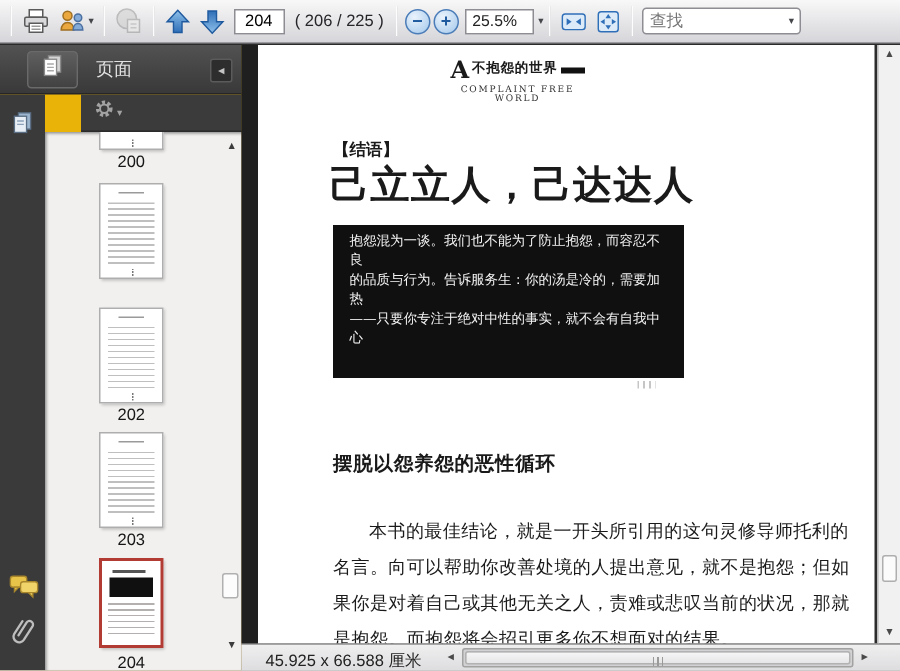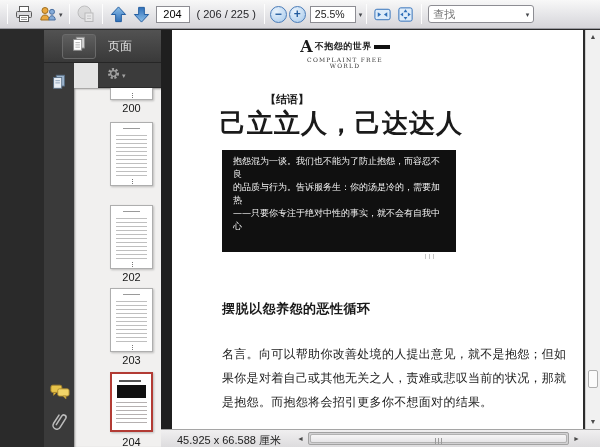--- a/index.html
+++ b/index.html
@@ -24,21 +24,21 @@
     background:radial-gradient(circle at 35% 30%, #eaf3fc, #b9d5f0 70%, #9cc2e8);
     color:#1f5a9e; font-size:12px; font-weight:bold; display:flex; align-items:center;
     justify-content:center; line-height:1; margin:0 1px; }
   .search { width:106px; height:18px; border:1px solid #8d8d93; border-radius:3px; background:#fff;
     display:flex; align-items:center; padding:0 4px; margin-left:2px; }
   .search input { border:none; outline:none; flex:1; min-width:0; font-size:11px; color:#444;
     font-family:"Liberation Sans",sans-serif; background:transparent; }
   .grayed { filter:grayscale(1); opacity:.55; }
 
   
-  .sidebar { position:absolute; left:0; top:30px; bottom:0; width:161px; background:#e5e5e5;margin-left:44px; }
+  .sidebar { position:absolute; left:0; top:30px; bottom:0; width:161px; background:#eab308; }
   .sb-header { position:relative; height:33px; background:linear-gradient(#525252,#393939);
     border-bottom:1px solid #262626; display:flex; align-items:center; }
   .sb-header-iconbtn { margin-left:18px; width:34px; height:25px; border:1px solid #6a6a6a; border-radius:3px;
     background:linear-gradient(#5f5f5f,#424242); display:flex; align-items:center; justify-content:center; }
   .sb-title { color:#e2e2e2; font-size:12px; margin-left:12px; }
   .sb-collapse { position:absolute; right:6px; top:9px; width:15px; height:16px; background:#2d2d2d;
     border:1px solid #5b5b5b; border-radius:2px; color:#c4c4c4; font-size:7px; display:flex;
     align-items:center; justify-content:center; }
   .strip { position:absolute; left:0; top:33px; bottom:0; width:30px; background:#3a3a3a; }
   .strip .sicon { position:absolute; left:6px; }
@@ -74,21 +74,21 @@
   .page { position:absolute; left:11px; top:0; right:15px; bottom:0; background:#ffffff;
     border-right:2px solid #2c2c2c; overflow:hidden;
     font-family:"DejaVu Serif","Liberation Serif",serif; color:#1a1a1a; }
   .brand { position:absolute; top:8px; left:120px; width:106px; text-align:center; line-height:1.1; }
   .brand-row { display:flex; align-items:center; justify-content:center; gap:2px; }
   .brand-a { font-size:16px; font-weight:bold; font-family:"DejaVu Serif",serif; }
   .brand-title { font-size:9px; font-weight:bold; letter-spacing:.5px; }
   .brand-bar { display:inline-block; width:16px; height:4px; background:#111; }
   .brand-sub { font-size:6px; letter-spacing:1.2px; color:#333; margin-top:1px; }
   .sec-tag { position:absolute; left:50px; top:62px; font-size:11px; font-weight:bold;
-    font-family:"DejaVu Sans","Liberation Sans",sans-serif;margin-left:43px; }
+    font-family:"DejaVu Sans","Liberation Sans",sans-serif; }
   .doc-title { position:absolute; left:48px; top:76px; font-size:26px; font-weight:bold;
     letter-spacing:1px; font-family:"DejaVu Sans","Liberation Sans",sans-serif; white-space:nowrap; }
   .quotebox { position:absolute; left:50px; top:120px; width:234px; height:102px; background:#101010;
     color:#f4f4f4; font-size:9px; line-height:12.9px; padding:5px 11px; overflow:hidden; }
   .quotebox .q-first { text-indent:2em; }
   .divider-mark { position:absolute; left:253px; top:224px; width:12px; height:5px;
     background:repeating-linear-gradient(90deg,#c6c6c6 0 1px, transparent 1px 4px); }
   .subhead { position:absolute; left:50px; top:270px; font-size:13px; font-weight:bold;
     letter-spacing:.5px; font-family:"DejaVu Sans","Liberation Sans",sans-serif; }
   .para { position:absolute; left:50px; top:312px; width:340px; font-size:12px; line-height:24px;
@@ -331,20 +331,21 @@
         <div>的品质与行为。告诉服务生：你的汤是冷的，需要加热</div>
         <div>——只要你专注于绝对中性的事实，就不会有自我中心</div>
 
       </div>
 
       <div class="divider-mark"></div>
 
       <div class="subhead">摆脱以怨养怨的恶性循环</div>
 
       <div class="para">
+        <div class="p-first">本书的最佳结论，就是一开头所引用的这句灵修导师托利的</div>
         <div>名言。向可以帮助你改善处境的人提出意见，就不是抱怨；但如</div>
         <div>果你是对着自己或其他无关之人，责难或悲叹当前的状况，那就</div>
         <div>是抱怨。而抱怨将会招引更多你不想面对的结果。</div>
       </div>
     </div>
 
     <div class="vscroll">
       <div class="vs-up">▲</div>
       <div class="vs-thumb"></div>
       <div class="vs-down">▼</div>

